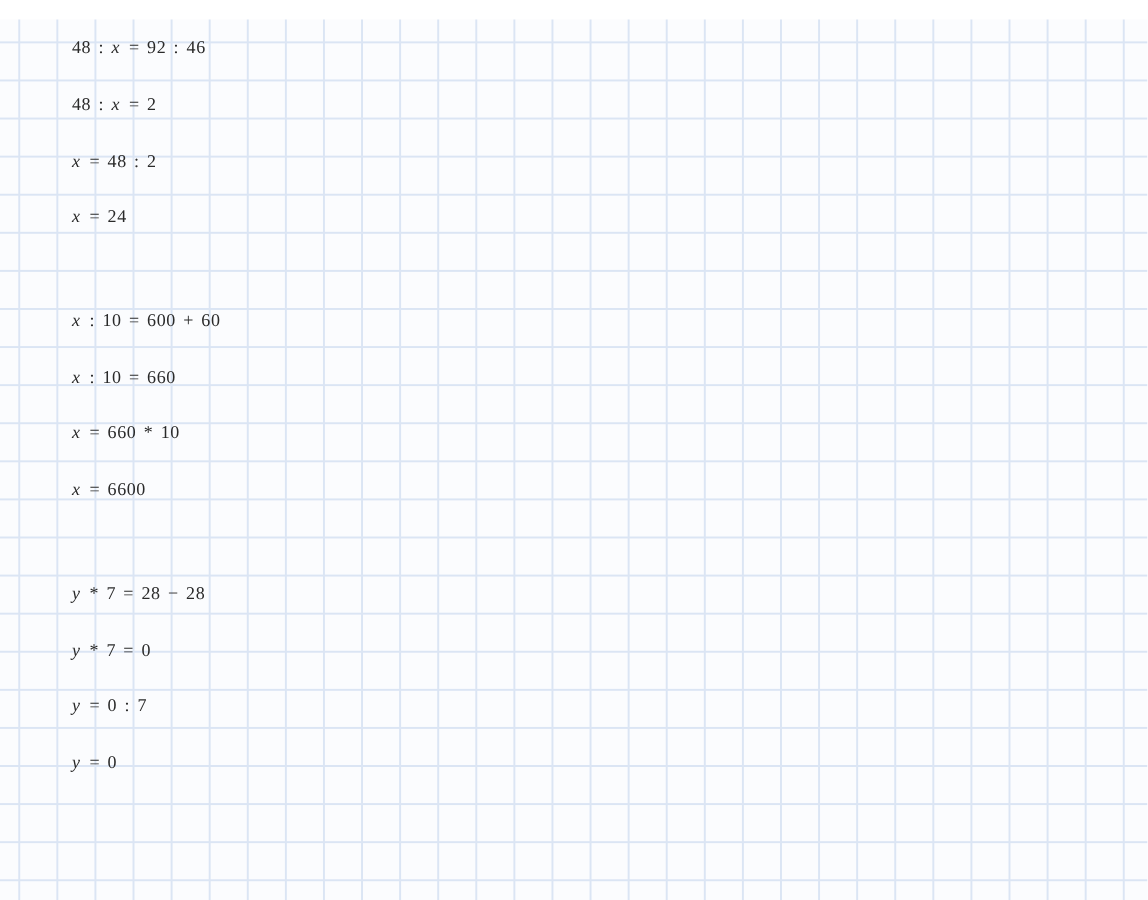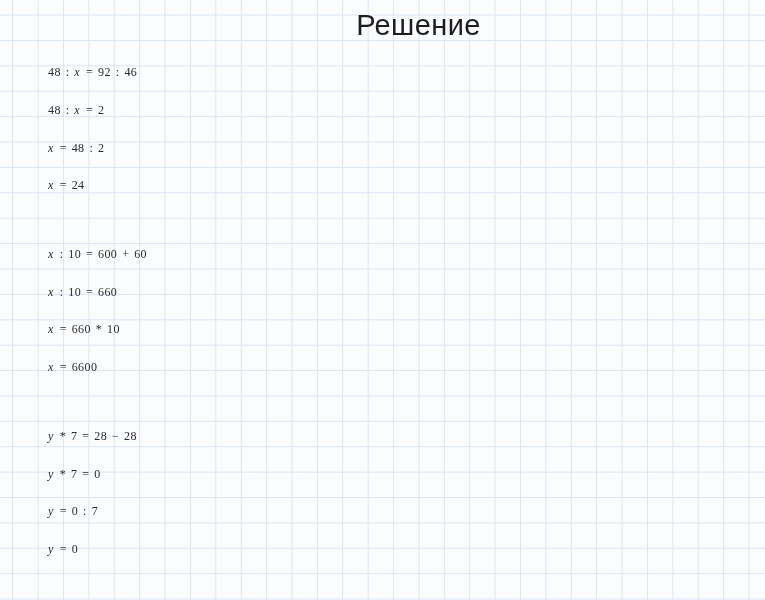--- a/index.html
+++ b/index.html
@@ -57,21 +57,20 @@
     }
     .equation i {
       font-style: italic;
       padding-right: 1px;
     }
   </style>
 </head>
 <body>
 
 <main class="paper">
-  <h1 class="page-title">Решение</h1>
 
   <section class="solution-blocks">
       <div class="block">
         <div class="equation">48 : <i>x</i> = 92 : 46</div>
         <div class="equation">48 : <i>x</i> = 2</div>
         <div class="equation"><i>x</i> = 48 : 2</div>
         <div class="equation"><i>x</i> = 24</div>
       </div>
       <div class="block">
         <div class="equation"><i>x</i> : 10 = 600 + 60</div>

